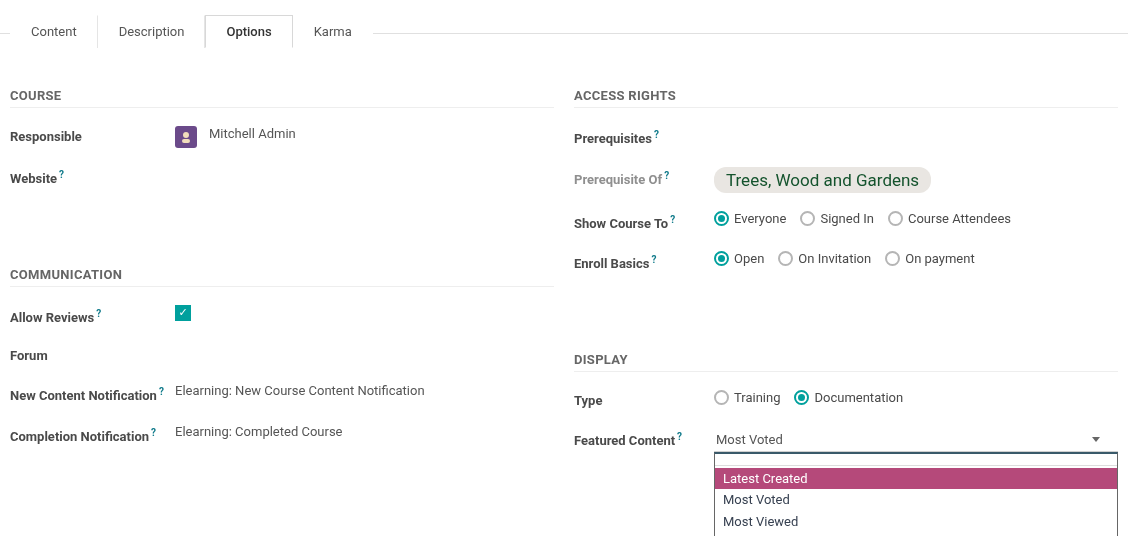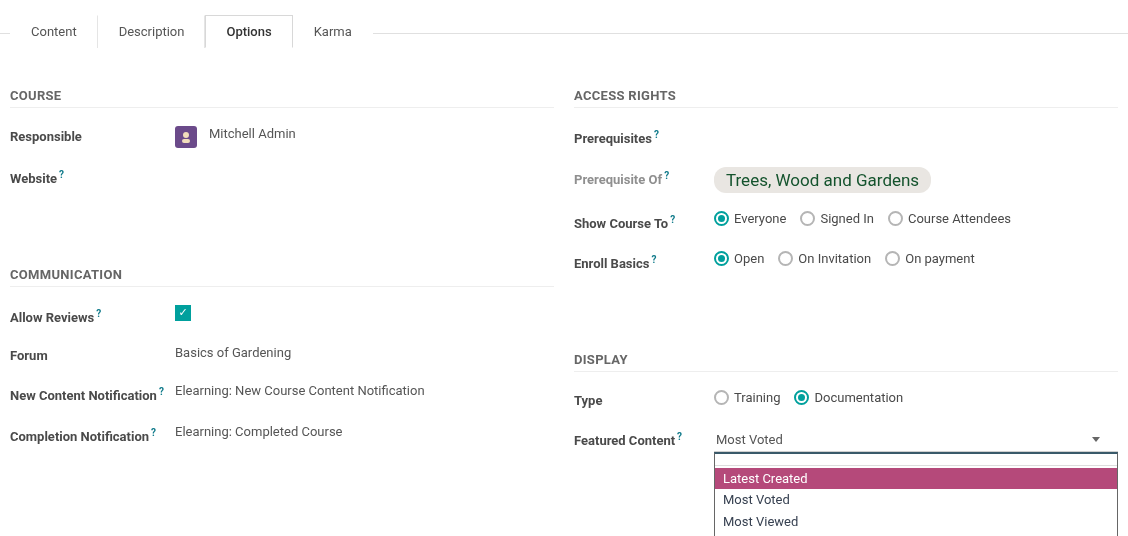--- a/index.html
+++ b/index.html
@@ -242,21 +242,20 @@
       <div class="label">
         <span>Allow Reviews</span><sup class="help">?</sup>
       </div>
       <div class="value">
         <span class="checkbox">✓</span>
       </div>
     </div>
 
     <div class="row">
       <div class="label">Forum</div>
-      <div class="value">Basics of Gardening</div>
     </div>
 
     <div class="row">
       <div class="label">
         <span>New Content Notification</span><sup class="help">?</sup>
       </div>
       <div class="value">Elearning: New Course Content Notification</div>
     </div>
 
     <div class="row">

